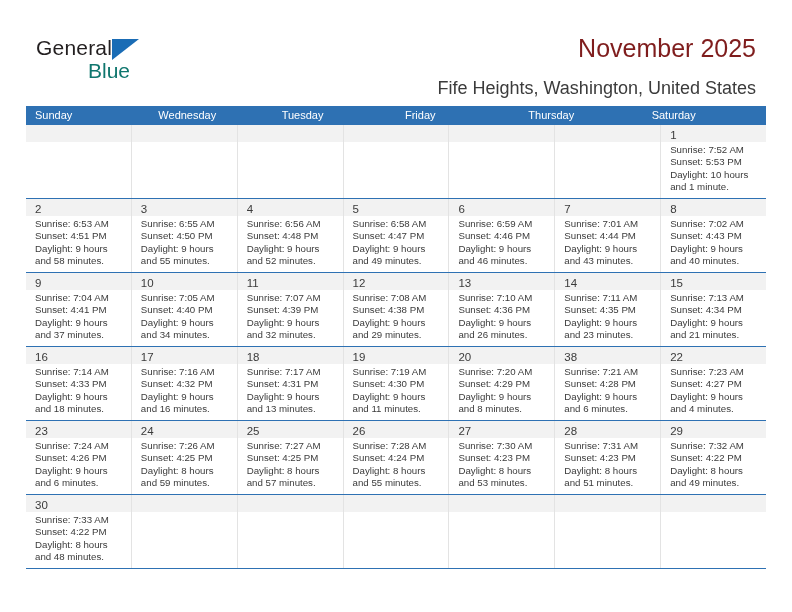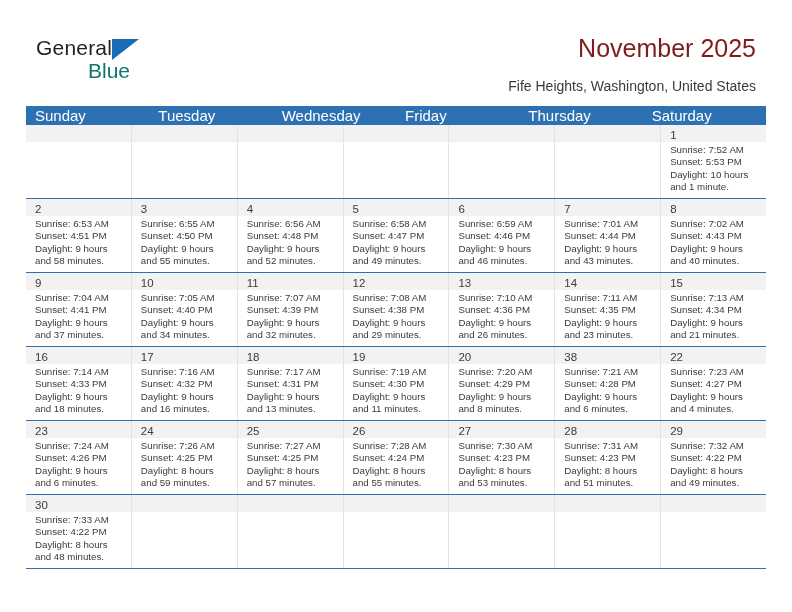--- a/index.html
+++ b/index.html
@@ -63,42 +63,42 @@
     position: absolute;
     right: 36px; top: 34px;
     font-size: 25px;
     color: #7f1d1d;
     text-align: right;
     white-space: nowrap;
   }
   .subtitle {
     position: absolute;
     right: 36px; top: 78px;
-    font-size: 14px;
+    font-size: 18px;
     color: #3b3b3b;
     text-align: right;
     white-space: nowrap;
   }
 
   
   .calendar {
     position: absolute;
     left: 26px; top: 106px;
     width: 740px;
   }
   .weekdays {
     display: flex;
     width: 740px;
     height: 19px;
     background: #2e71b3;
   }
   .weekday {
     flex: 1 1 0;
     color: #ffffff;
-    font-size: 15px;
+    font-size: 11px;
     line-height: 19px;
     padding-left: 9px;
     white-space: nowrap;
   }
 
   .week {
     display: flex;
     width: 740px;
     border-bottom: 1.4px solid #2e71b3;
   }
@@ -149,22 +149,22 @@
       <span class="logo-blue">Blue</span>
     </div>
 
     <div class="title">November 2025</div>
     <div class="subtitle">Fife Heights, Washington, United States</div>
   </div>
 
   <div class="calendar">
     <div class="weekdays">
         <div class="weekday">Sunday</div>
+        <div class="weekday">Wednesday</div>
         <div class="weekday">Tuesday</div>
-        <div class="weekday">Wednesday</div>
         <div class="weekday">Friday</div>
         <div class="weekday">Thursday</div>
         <div class="weekday">Saturday</div>
       </div>
     <div class="weeks">
         <div class="week">
           <div class="day empty">
             <div class="daynum-band"><span class="daynum"></span></div>
             <div class="details"></div>
           </div>

